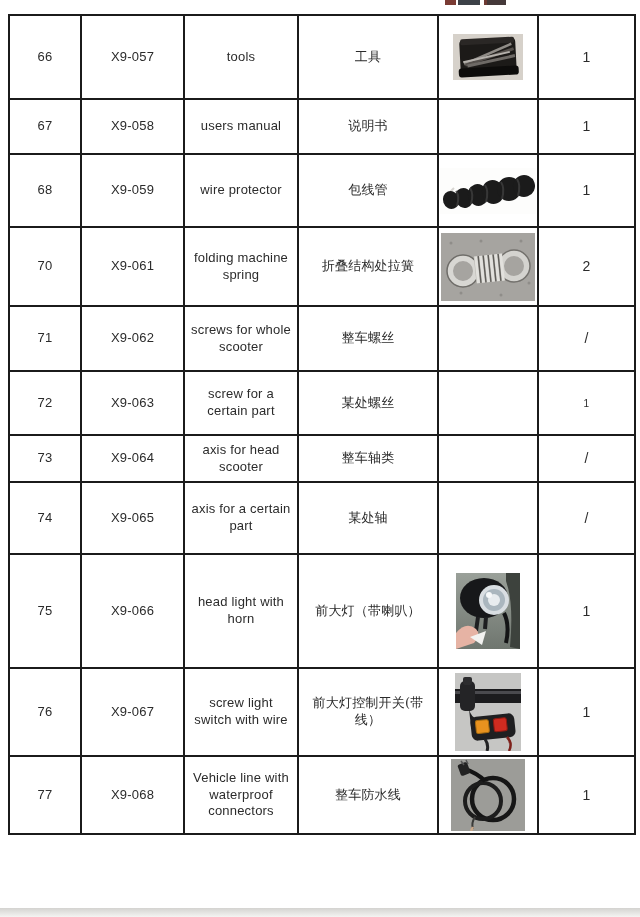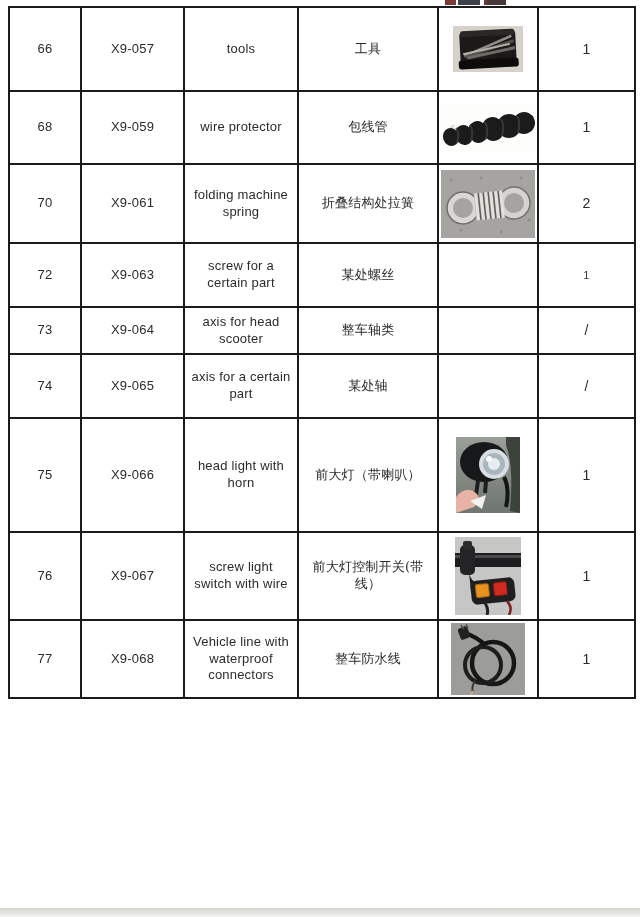--- a/index.html
+++ b/index.html
@@ -5,34 +5,34 @@
   * { box-sizing: border-box; margin: 0; padding: 0; }
   html, body { width: 640px; height: 917px; background: #ffffff; overflow: hidden; }
   body { position: relative; font-family: "Liberation Sans", sans-serif; color: #2b2b2b; }
 
   
   .artifact { position: absolute; top: 0; height: 5px; }
   .a1 { left: 445px; width: 11px; background: #7a3b34; }
   .a2 { left: 458px; width: 22px; background: #3c4148; }
   .a3 { left: 484px; width: 22px; background: #45393a; border-left: 3px solid #6e3a33; }
 
-  table.parts { position: absolute; left: 8px; top: 6px; width: 626px;
+  table.parts { position: absolute; left: 8px; top: 14px; width: 626px;
     border-collapse: collapse; table-layout: fixed; background: #fff; }
   td { border: 2px solid #1b1b1b; text-align: center; vertical-align: middle;
        padding: 2px 5px; font-size: 13px; letter-spacing: 0.2px; line-height: 1.3; }
   td.cn { font-family: "DejaVu Serif", serif; font-size: 13px; margin-top: 20px; }
   td.qty { font-size: 14px; }
   td.qty.small { font-size: 10px; }
   td.img { padding: 0; }
   .imgwrap { display: flex; align-items: center; justify-content: center; width: 100%; height: 100%; }
 
   
   tr.r66 { height: 84px; }  tr.r67 { height: 55px; }  tr.r68 { height: 73px; }
   tr.r69 { height: 90px; }  tr.r70 { height: 79px; }  tr.r71 { height: 65px; }
-  tr.r72 { height: 64px; }  tr.r73 { height: 47px; }  tr.r74 { height: 64px; }
+  tr.r72 { height: 64px; }  tr.r73 { height: 47px; }  tr.r74 { height: 72px; }
   tr.r75 { height: 114px; }  tr.r76 { height: 88px; }  tr.r77 { height: 78px; }
 
   .below-strip { position: absolute; left: 0; top: 908px; width: 640px; height: 9px;
     background: linear-gradient(#d4d3d0, #f4f4f2); }
 </style>
 </head>
 <body>
 
 <div class="artifact a1"></div>
 <div class="artifact a2"></div>
@@ -66,20 +66,28 @@
           <path d="M12 30 L61 16" stroke="#55504c" stroke-width="3" fill="none"></path>
           <path d="M10 27 L57 19" stroke="#b5b1ac" stroke-width="2" fill="none"></path>
           <path d="M14 31 L62 23" stroke="#6e6a66" stroke-width="3" fill="none"></path>
         </g>
       </svg>
     </div>
         </td>
     <td class="qty">1</td>
   </tr>
 
+  <tr class="r67">
+    <td>67</td>
+    <td>X9-058</td>
+    <td>users manual</td>
+    <td class="cn">说明书</td>
+    <td class="img"></td>
+    <td class="qty">1</td>
+  </tr>
 
   <tr class="r68">
     <td>68</td>
     <td>X9-059</td>
     <td>wire protector</td>
     <td class="cn">包线管</td>
     <td class="img">
           <div class="imgwrap">
       <svg width="96" height="46" viewBox="0 0 96 46">
         <rect width="96" height="46" fill="#fdfdfc"></rect>
@@ -145,20 +153,28 @@
                   <line x1="53.5" y1="22" x2="53.5" y2="49"></line>
             <line x1="58.5" y1="22" x2="58.5" y2="49"></line>
           </g>
         </g>
       </svg>
     </div>
         </td>
     <td class="qty">2</td>
   </tr>
 
+  <tr class="r71">
+    <td>71</td>
+    <td>X9-062</td>
+    <td>screws for whole scooter</td>
+    <td class="cn">整车螺丝</td>
+    <td class="img"></td>
+    <td class="qty">/</td>
+  </tr>
 
   <tr class="r72">
     <td>72</td>
     <td>X9-063</td>
     <td>screw for a certain part</td>
     <td class="cn">某处螺丝</td>
     <td class="img"></td>
     <td class="qty small">1</td>
   </tr>
 

